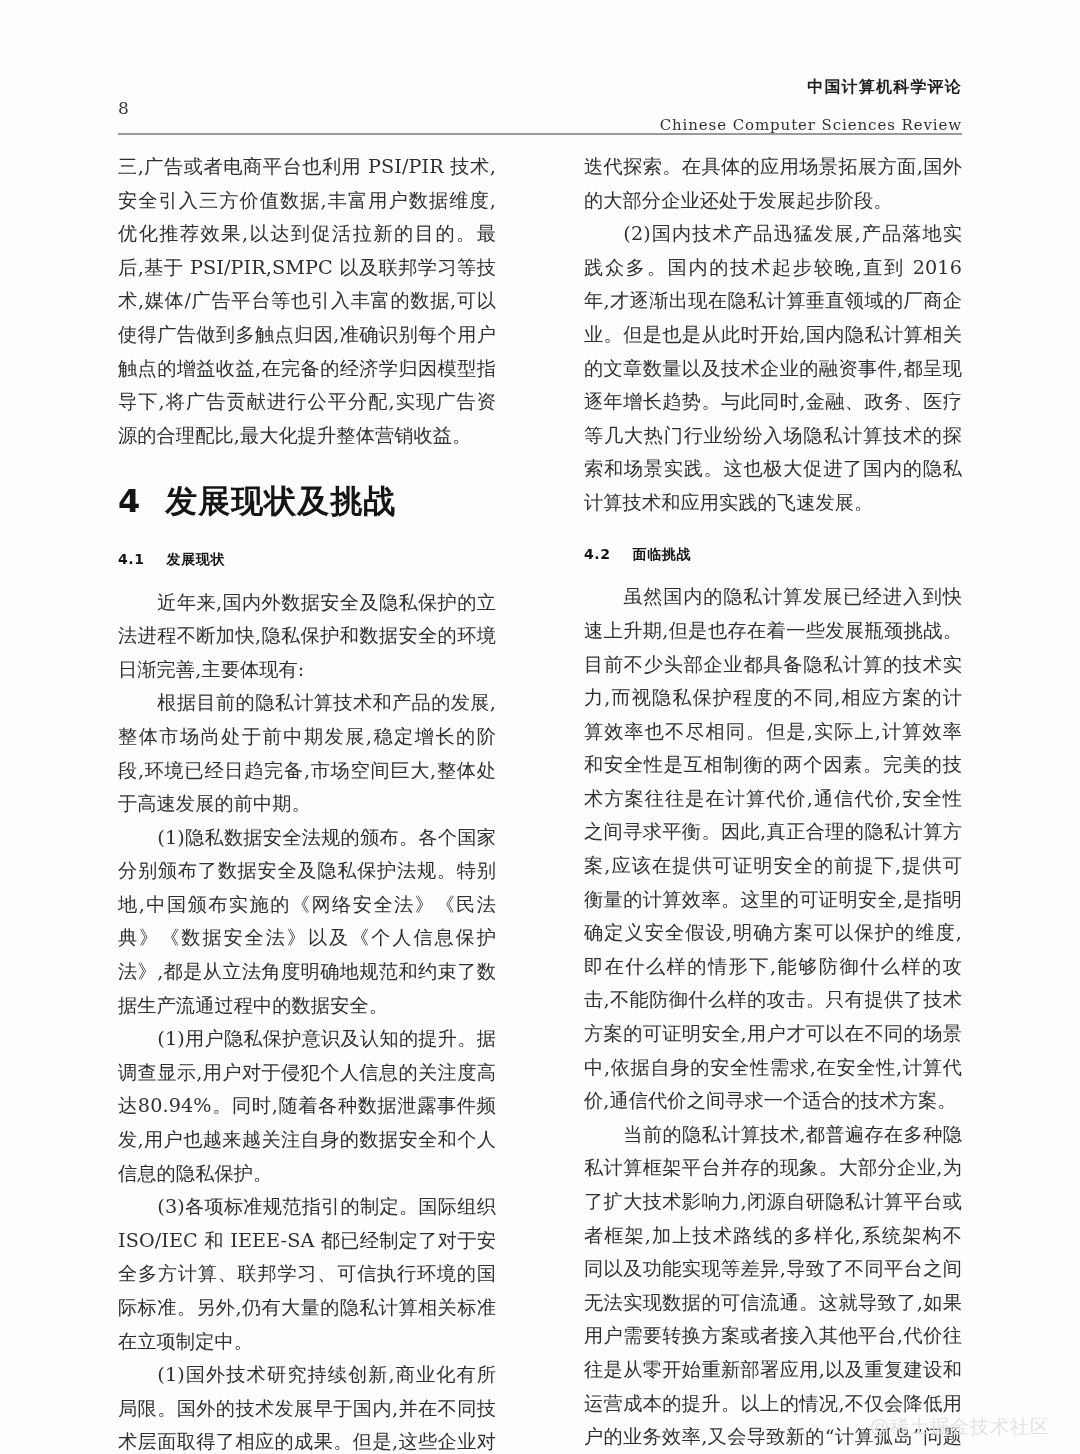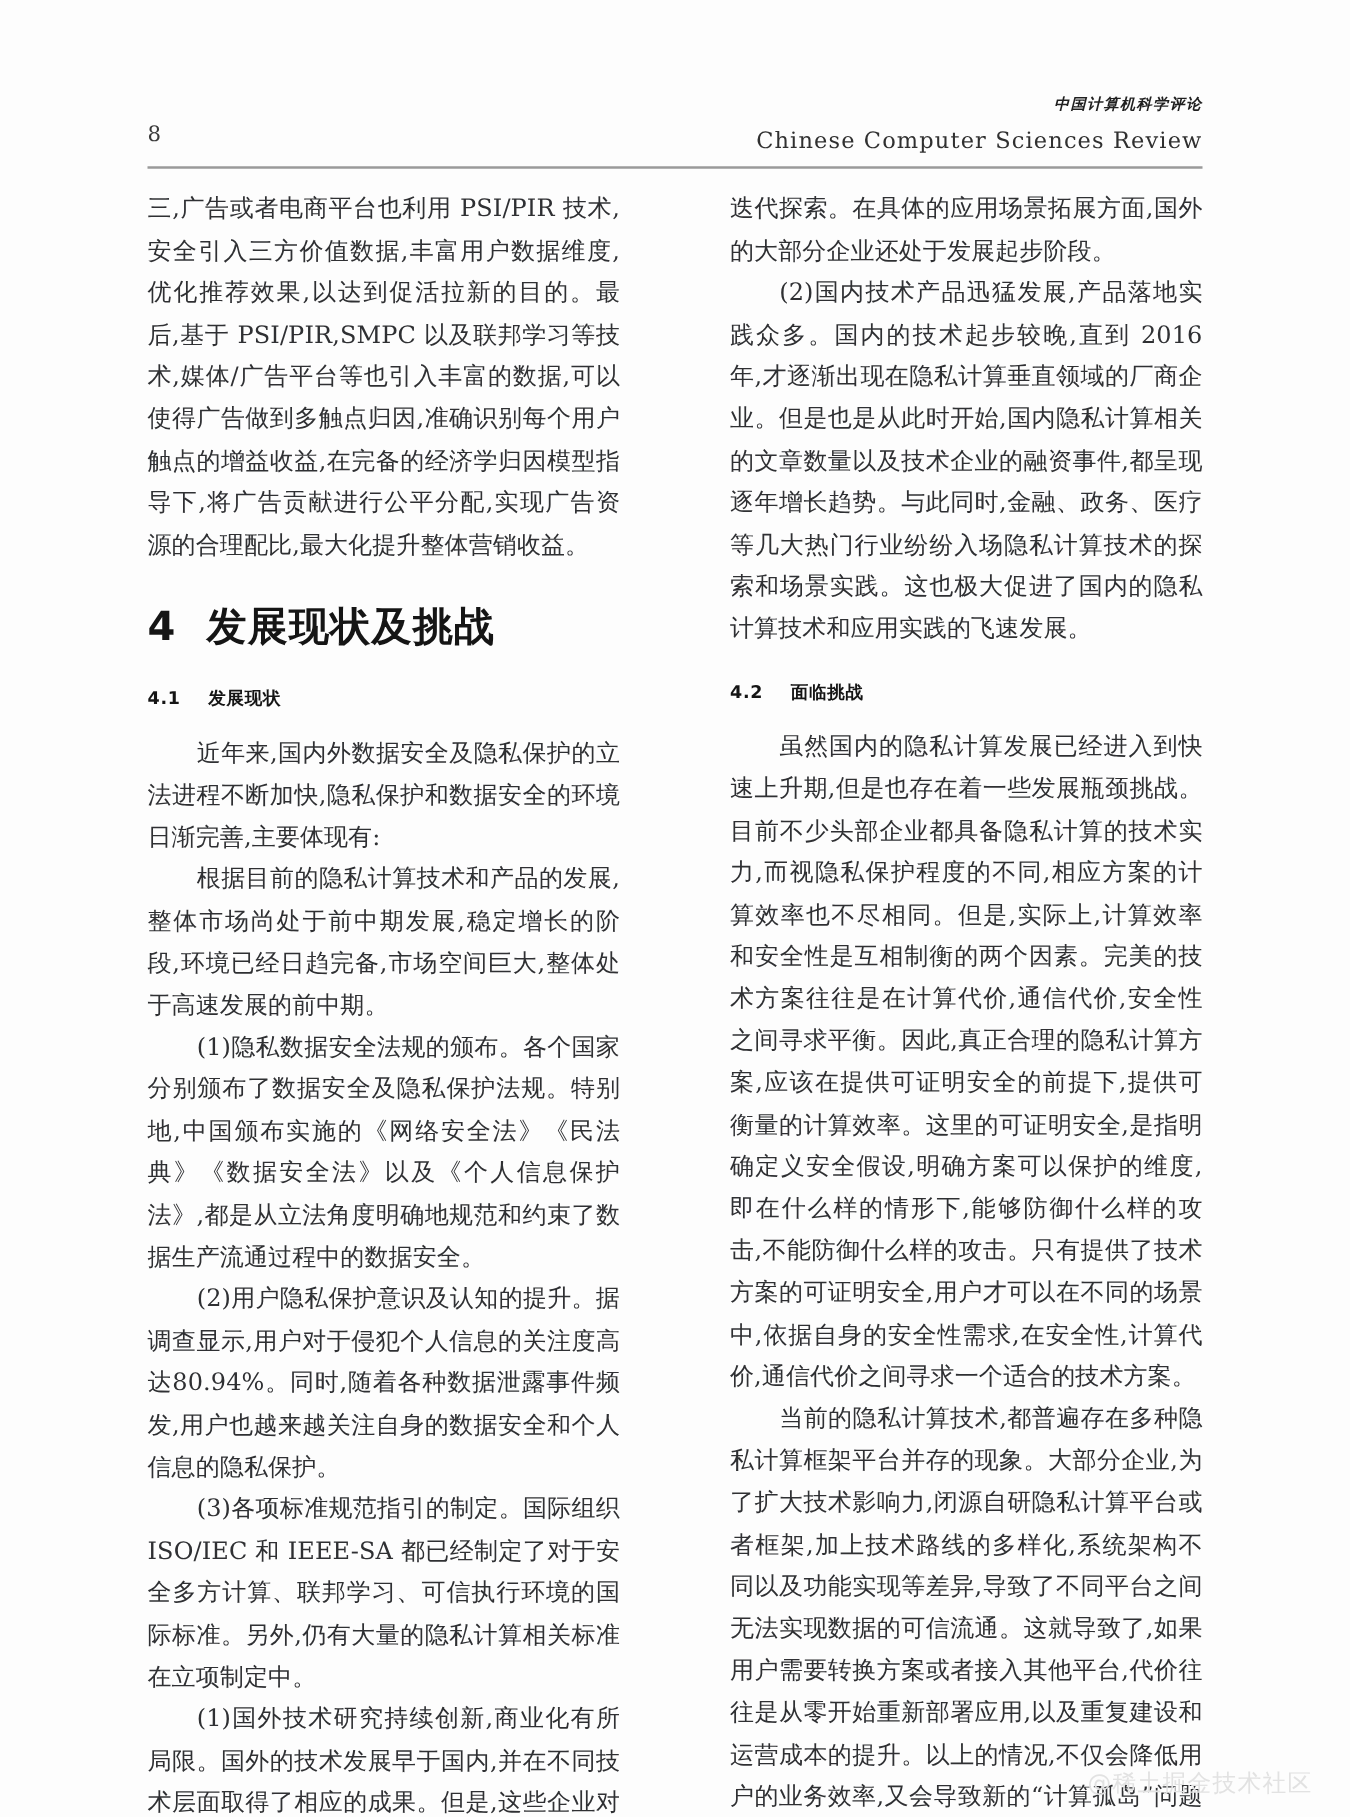--- a/index.html
+++ b/index.html
@@ -41,32 +41,31 @@
   }
   .runhead-journal {
     position: absolute;
     right: 0;
     top: 0;
     text-align: right;
     line-height: 1.32;
   }
   .runhead-cn {
     font-family: "DejaVu Sans", "Liberation Sans", sans-serif;
-    font-size: 12px;
+    font-size: 16px;
     font-weight: 700;
     color: #1f1f1f;
     letter-spacing: 1.2px;
-    font-style: italic;
   }
   .runhead-en {
     font-family: "DejaVu Serif", "Liberation Serif", serif;
-    font-size: 18px;
+    font-size: 15px;
     color: #303030;
     letter-spacing: 0.9px;
-    margin-top: 9px;
+    margin-top: 19px;
   }
   .runhead-rule {
     position: absolute;
     left: 118px;
     top: 133px;
     width: 844px;
     height: 2px;
     background: #9a9a9a;
   }
 
@@ -166,21 +165,21 @@
       <div class="sp-sec-after"></div>
 
       <h3 class="subsec">
         <span class="num">4.1</span><span>发展现状</span>
       </h3>
       <div class="sp-sub-after"></div>
 
       <p class="para indent">近年来,国内外数据安全及隐私保护的立法进程不断加快,隐私保护和数据安全的环境日渐完善,主要体现有:</p>
       <p class="para indent">根据目前的隐私计算技术和产品的发展,整体市场尚处于前中期发展,稳定增长的阶段,环境已经日趋完备,市场空间巨大,整体处于高速发展的前中期。</p>
       <p class="para indent">(1)隐私数据安全法规的颁布。各个国家分别颁布了数据安全及隐私保护法规。特别地,中国颁布实施的《网络安全法》《民法典》《数据安全法》以及《个人信息保护法》,都是从立法角度明确地规范和约束了数据生产流通过程中的数据安全。</p>
-      <p class="para indent">(2)用户隐私保护意识及认知的提升。据调查显示,用户对于侵犯个人信息的关注度高达80.94%。同时,随着各种数据泄露事件频发,用户也越来越关注自身的数据安全和个人信息的隐私保护。</p>
+      <p class="para indent">(1)用户隐私保护意识及认知的提升。据调查显示,用户对于侵犯个人信息的关注度高达80.94%。同时,随着各种数据泄露事件频发,用户也越来越关注自身的数据安全和个人信息的隐私保护。</p>
       <p class="para indent">(3)各项标准规范指引的制定。国际组织 ISO/IEC 和 IEEE-SA 都已经制定了对于安全多方计算、联邦学习、可信执行环境的国际标准。另外,仍有大量的隐私计算相关标准在立项制定中。</p>
       <p class="para indent">(1)国外技术研究持续创新,商业化有所局限。国外的技术发展早于国内,并在不同技术层面取得了相应的成果。但是,这些企业对隐私计算的商业实践较为局限,目前主要发力于平台化建设和技术</p>
 
     </div>
 
     <div class="col">
 
       <p class="para">迭代探索。在具体的应用场景拓展方面,国外的大部分企业还处于发展起步阶段。</p>
       <p class="para indent">(2)国内技术产品迅猛发展,产品落地实践众多。国内的技术起步较晚,直到 2016 年,才逐渐出现在隐私计算垂直领域的厂商企业。但是也是从此时开始,国内隐私计算相关的文章数量以及技术企业的融资事件,都呈现逐年增长趋势。与此同时,金融、政务、医疗等几大热门行业纷纷入场隐私计算技术的探索和场景实践。这也极大促进了国内的隐私计算技术和应用实践的飞速发展。</p>
 

